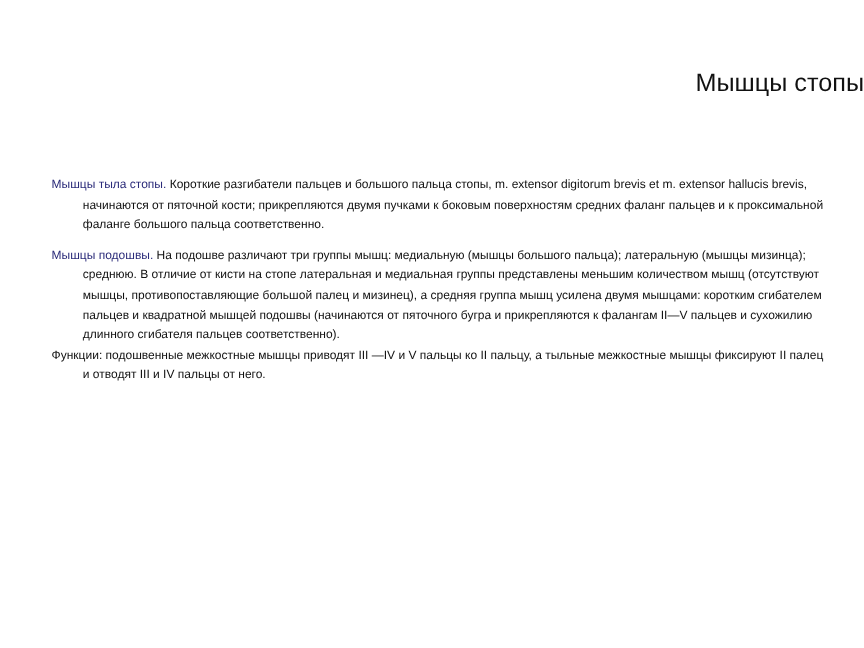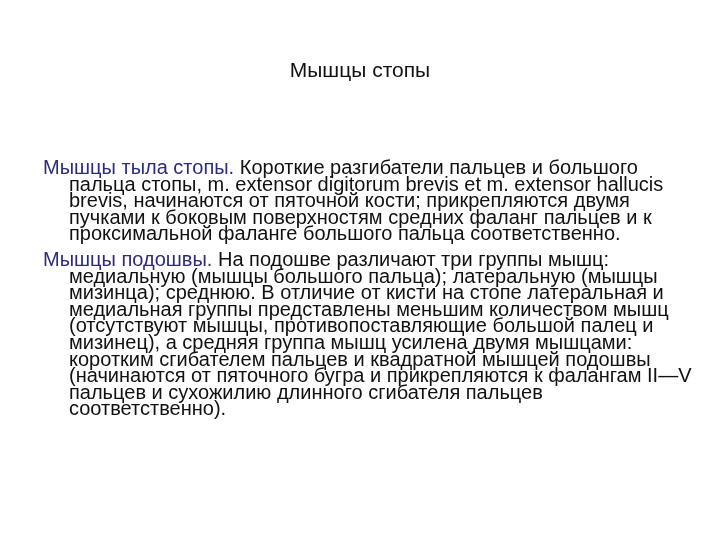--- a/index.html
+++ b/index.html
@@ -3,34 +3,35 @@
 <meta charset="utf-8">
 <style>
   html, body { margin: 0; padding: 0; }
   body {
     width: 720px; height: 540px; background: #ffffff;
     font-family: "Liberation Sans", sans-serif; color: #111111;
     position: relative; overflow: hidden;
   }
   .title {
     position: absolute; top: 58px; left: 0; width: 720px;
-    text-align: center; font-size: 21px; color: #111;
+    text-align: right; font-size: 21px; color: #111;
   }
   .content {
     position: absolute; left: 43px; top: 147px; width: 650px;
-    font-size: 20px; line-height: 16.6px; margin-top: 12px;
+    font-size: 10px; line-height: 16.6px;
   }
   .para {
     padding-left: 26px; text-indent: -26px; margin: 0;
   }
   .gap { height: 9px; }
   .hl { color: #2c2c7a; }
 </style>
 </head>
 <body>
 
 <div class="title">Мышцы стопы</div>
 
 <div class="content">
   <p class="para"><span class="hl">Мышцы тыла стопы.</span><span> Короткие разгибатели пальцев и большого пальца стопы, m. extensor digitorum brevis et m. extensor hallucis brevis, начинаются от пяточной кости; прикрепляются двумя пучками к боковым поверхностям средних фаланг пальцев и к проксимальной фаланге большого пальца соответственно.</span></p>
   <div class="gap"></div>
   <p class="para"><span class="hl">Мышцы подошвы.</span><span> На подошве различают три группы мышц: медиальную (мышцы большого пальца);  латеральную (мышцы мизинца); среднюю. В отличие от кисти на стопе латеральная и медиальная группы представлены меньшим количеством мышц (отсутствуют мышцы, противопоставляющие большой палец и мизинец), а средняя группа мышц усилена двумя мышцами: коротким сгибателем пальцев и квадратной мышцей подошвы (начинаются от пяточного бугра и прикрепляются к фалангам II—V пальцев и сухожилию длинного сгибателя пальцев соответственно).</span></p>
+  <p class="para">Функции: подошвенные межкостные мышцы приводят III —IV и V пальцы ко II пальцу, а тыльные межкостные мышцы фиксируют II палец и отводят III и IV пальцы от него.</p>
 </div>
 
 </body></html>

